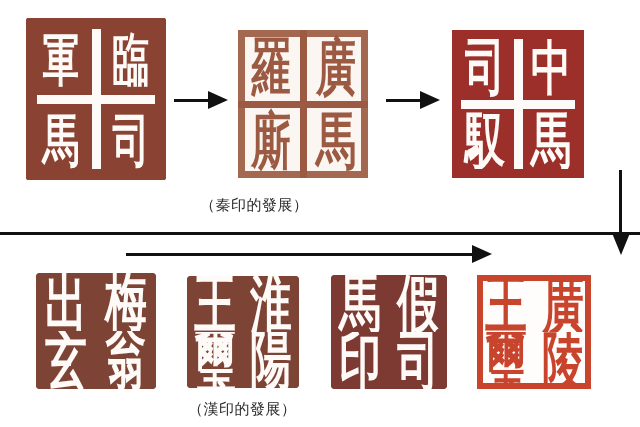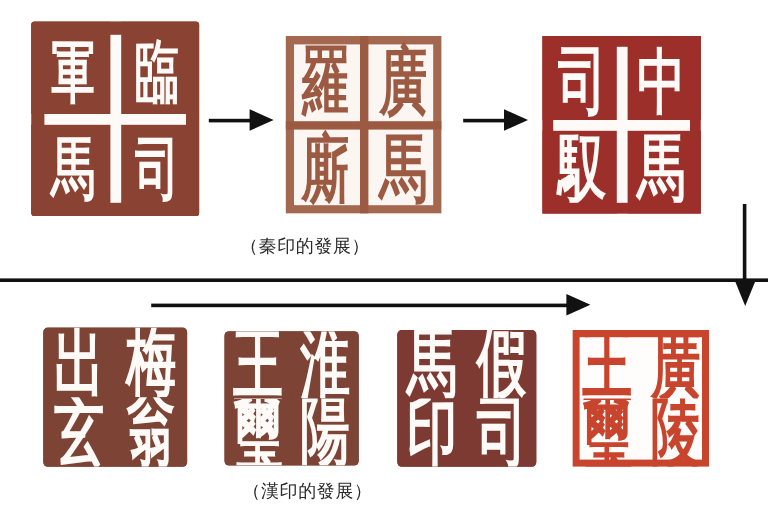--- a/index.html
+++ b/index.html
@@ -291,16 +291,16 @@
       <div class="cell">
           <span class="glyph" style="font-size:52px">璽</span>
         </div>
       <div class="cell">
           <span class="glyph" style="font-size:52px">陵</span>
         </div>
       <div class="frame solid"></div>
       <div class="grain soft"></div>
     </div>
 
-    <div class="caption" style="left:202px; top:400px;">（漢印的發展）</div>
+    <div class="caption" style="left:188px; top:400px;">（漢印的發展）</div>
   </div>
 
 </div>
 
 </body></html>

